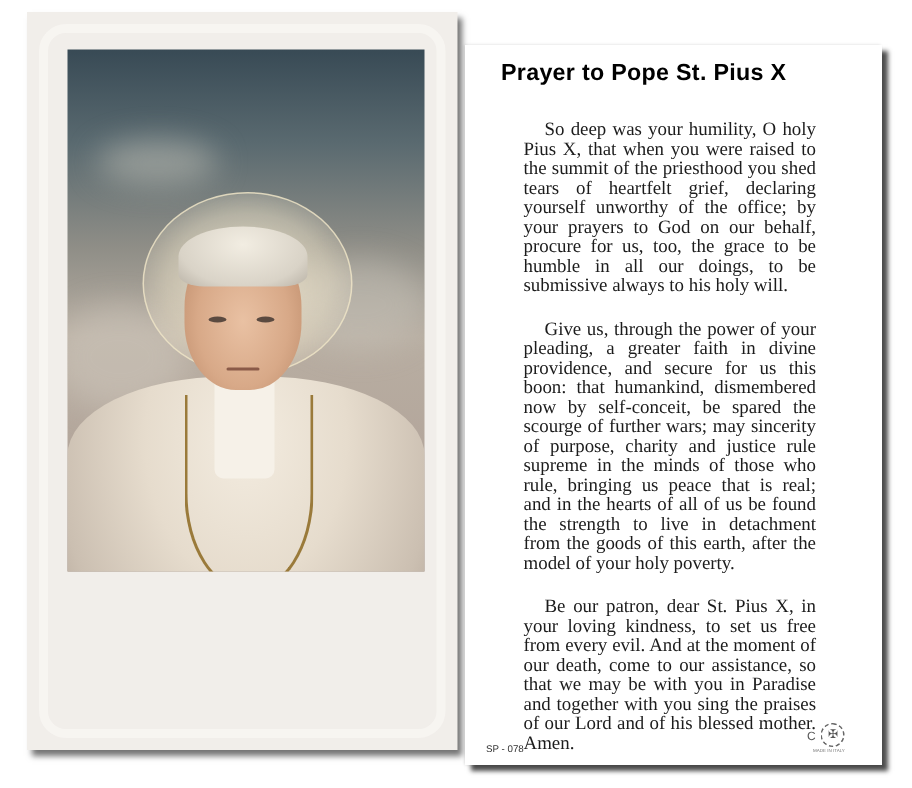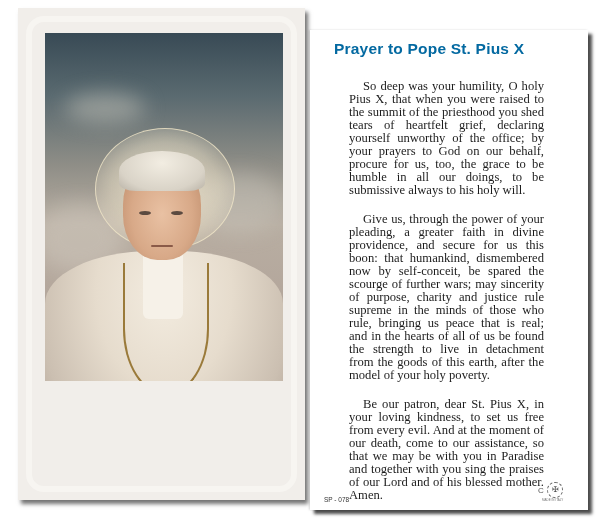--- a/index.html
+++ b/index.html
@@ -67,21 +67,21 @@
 
   
   .card-right {
     position:absolute; left:310px; top:30px; width:278px; height:480px;
     background:#ffffff;
     box-shadow: 4px 4px 3px rgba(0,0,0,0.7), -1px 0 2px rgba(0,0,0,0.15);
   }
   .prayer-title {
     position:absolute; left:24px; top:10px; width:252px;
     font-family:"Liberation Sans", sans-serif; font-weight:bold; font-size:15.5px;
-    color:#0369a1; letter-spacing:0.2px;
+    color:#000000; letter-spacing:0.2px;
   }
   .prayer-body {
     position:absolute; left:23px; top:34px; width:227px;
     font-family:"Liberation Serif", serif; font-size:12.6px; line-height:13px;
     color:#1c1c1c; text-align:justify;
   }
   .prayer-body p { margin:16px; text-indent:14px; text-align:justify; text-align-last:left; }
   .code {
     position:absolute; left:14px; top:466px;
     font-family:"Liberation Sans", sans-serif; font-size:6.5px; color:#333;

